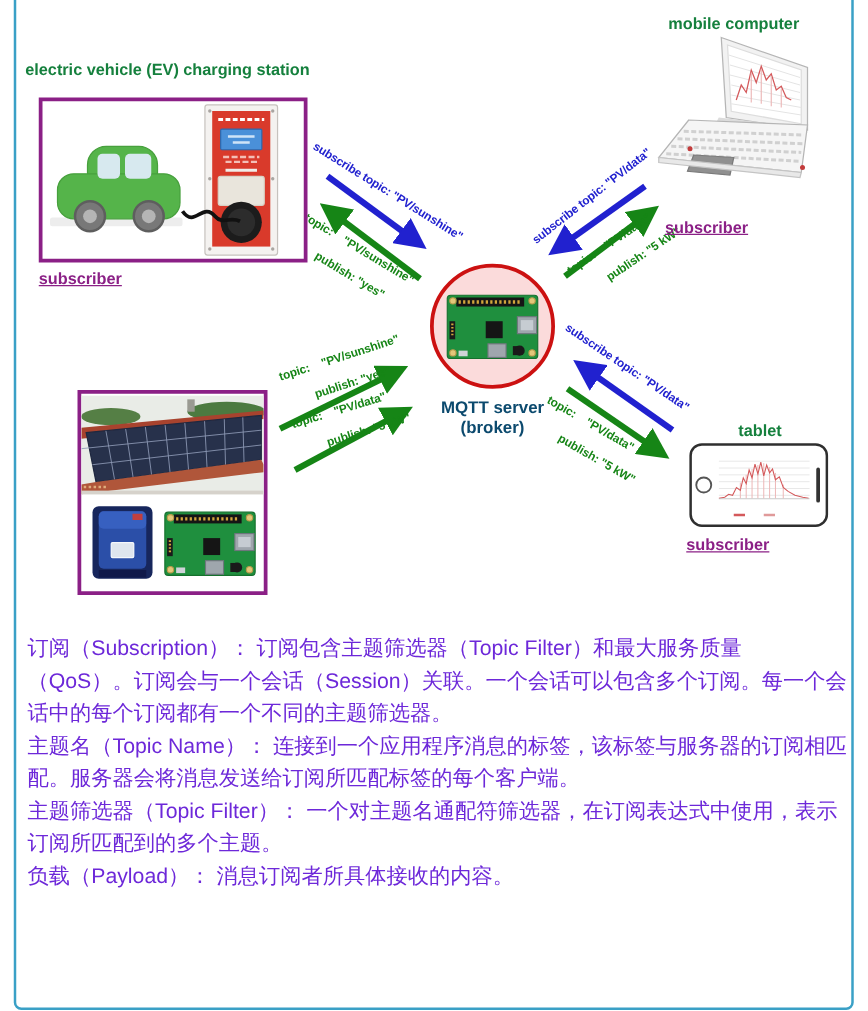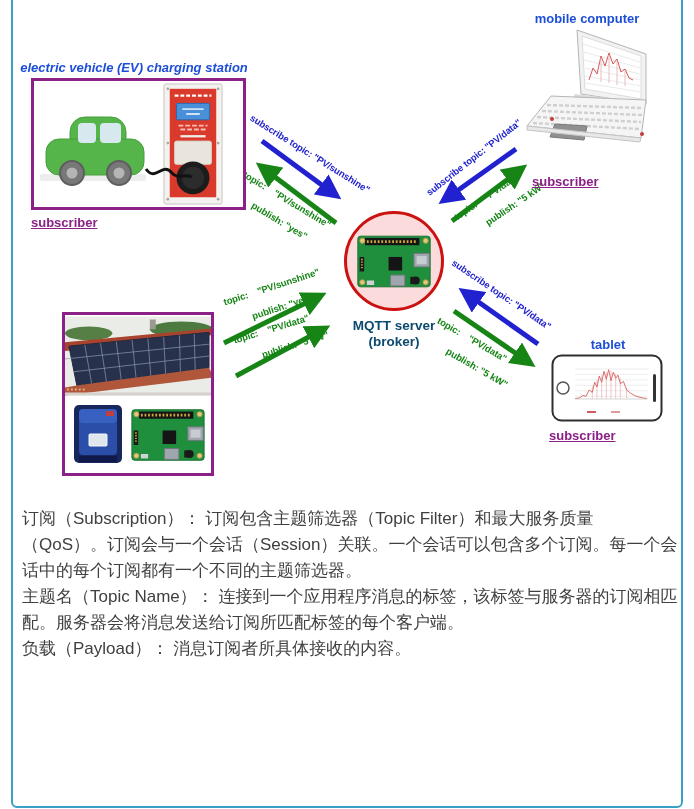--- a/index.html
+++ b/index.html
@@ -2,35 +2,35 @@
 <html><head>
 <meta charset="utf-8">
 <style>
   html,body{margin:0;padding:0;background:#ffffff;}
   .page{position:relative;width:694px;height:809px;background:#fff;overflow:hidden;
         font-family:"Liberation Sans","DejaVu Sans",sans-serif;}
   .frame{position:absolute;left:11px;top:-6px;width:668px;height:810px;
          border:2px solid #3aa0c6;border-radius:6px;pointer-events:none;}
   .diagram{position:absolute;left:0;top:0;width:694px;height:500px;}
   .abs{position:absolute;}
-  .node-title{color:#1d4ed8;font-weight:bold;font-size:13px;text-align:center;white-space:nowrap;}
+  .node-title{color:#15803d;font-weight:bold;font-size:13px;text-align:center;white-space:nowrap;}
   .role{color:#8b2086;font-weight:bold;font-size:13px;text-align:left;text-decoration:underline;}
   .photo-box{border:3px solid #8b2086;background:#fff;box-sizing:border-box;}
   .broker-circle{position:absolute;left:344px;top:211px;width:100px;height:100px;border-radius:50%;
                  background:#fbdbdb;border:3px solid #cc1111;box-sizing:border-box;
                  display:flex;align-items:center;justify-content:center;}
   .broker-label{position:absolute;left:330px;top:318px;width:128px;text-align:center;
                 color:#0c4a6e;font-weight:bold;font-size:13.5px;line-height:16px;}
   .alabel{position:absolute;font-weight:bold;font-size:9.5px;line-height:11px;
           transform-origin:0 0;white-space:pre;letter-spacing:-0.1px;}
   .alabel.blue{color:#2121cf;}
   .alabel.green{color:#168516;}
   .arrows-svg{position:absolute;left:0;top:0;}
   .article{position:absolute;left:0;top:500px;width:694px;box-sizing:border-box;
-           padding:6px 16px 0 22px;color:#404040;font-size:17px;line-height:26px;}
+           padding:6px 16px 0 22px;color:#6d28d9;font-size:17px;line-height:26px;}
   .article p{margin:0;}
 </style>
 </head>
 <body>
 
 <div class="page">
 
   <svg width="0" height="0" style="position:absolute" aria-hidden="true">
     <defs>
       <symbol id="rpi" viewBox="0 0 84 62">
@@ -211,21 +211,21 @@
          <span>publish: "5 kW"</span></div>
 
     <div class="alabel blue abs" style="left:424px;top:189px;transform:rotate(-38deg);">subscribe topic: "PV/data"</div>
     <div class="alabel green abs" style="left:452px;top:213px;transform:rotate(-34deg);"><span>topic:    "PV/data"</span><br>
          <span>publish: "5 kW"</span></div>
 
     <div class="alabel blue abs" style="left:456px;top:257px;transform:rotate(34deg);">subscribe topic: "PV/data"</div>
     <div class="alabel green abs" style="left:441px;top:315px;transform:rotate(30deg);"><span>topic:    "PV/data"</span><br>
          <span>publish: "5 kW"</span></div>
 
-    <div class="node-title abs" style="left:18px;top:60px;width:232px;font-style:italic;">electric vehicle (EV) charging station</div>
+    <div class="node-title abs" style="left:18px;top:48px;width:232px;">electric vehicle (EV) charging station</div>
     <div class="photo-box abs" style="left:31px;top:78px;width:215px;height:132px;">
       <svg width="209" height="126">
         <use href="#evcar" x="4" y="22" width="112" height="92"></use>
         <use href="#evstation" x="128" y="2" width="62" height="122"></use>
         <path d="M112,88 C122,102 128,80 138,92 C144,99 150,92 158,96" stroke="#111111" stroke-width="3" fill="none"></path>
       </svg>
     </div>
     <div class="role abs" style="left:31px;top:215px;width:215px;">subscriber</div>
 
     <div class="node-title abs" style="left:512px;top:11px;width:150px;">mobile computer</div>
@@ -255,16 +255,17 @@
     </div>
     <div class="broker-label">
       <span>MQTT server</span><br>
       <span>(broker)</span>
     </div>
   </div>
 
   <div class="article">
     <p>订阅（Subscription）： 订阅包含主题筛选器（Topic Filter）和最大服务质量（QoS）。订阅会与一个会话（Session）关联。一个会话可以包含多个订阅。每一个会话中的每个订阅都有一个不同的主题筛选器。</p>
     <p>主题名（Topic Name）： 连接到一个应用程序消息的标签，该标签与服务器的订阅相匹配。服务器会将消息发送给订阅所匹配标签的每个客户端。</p>
+    <p>主题筛选器（Topic Filter）： 一个对主题名通配符筛选器，在订阅表达式中使用，表示订阅所匹配到的多个主题。</p>
     <p>负载（Payload）： 消息订阅者所具体接收的内容。</p>
   </div>
 
 </div>
 
 </body></html>

